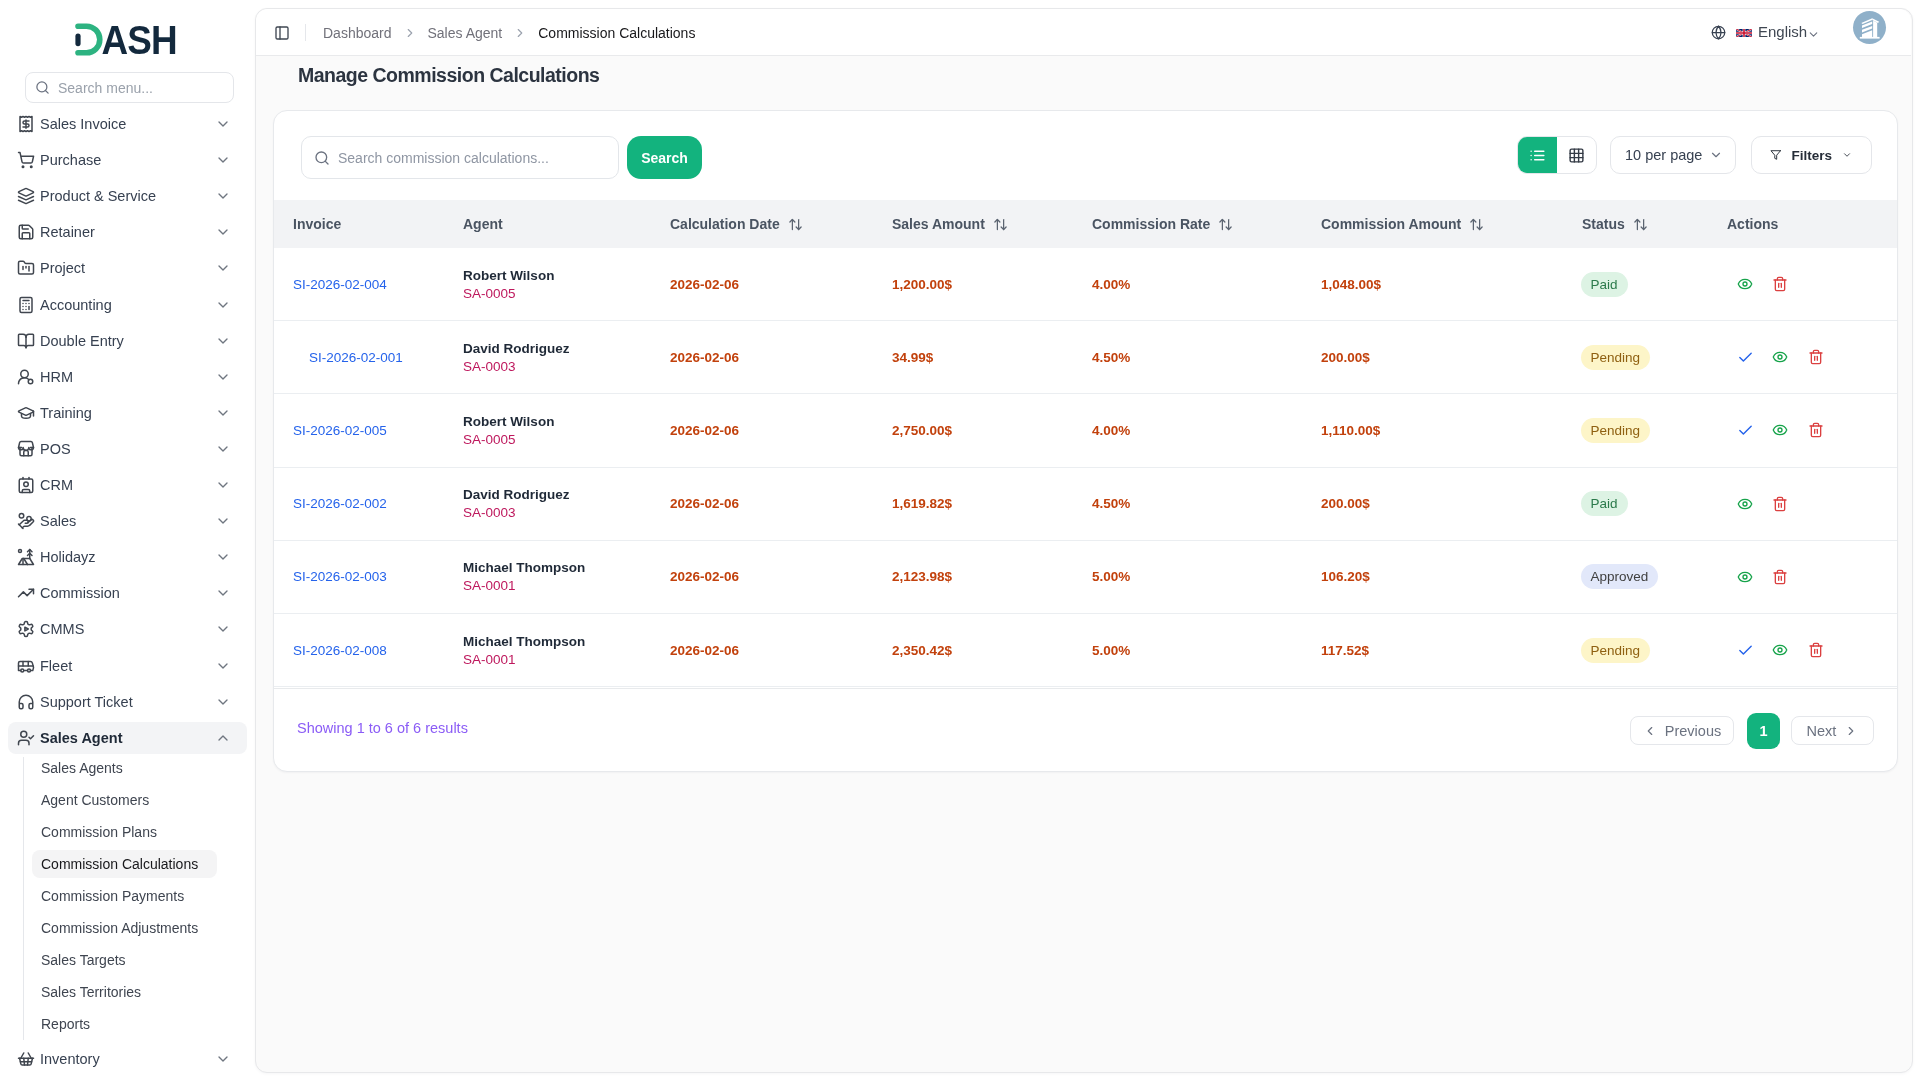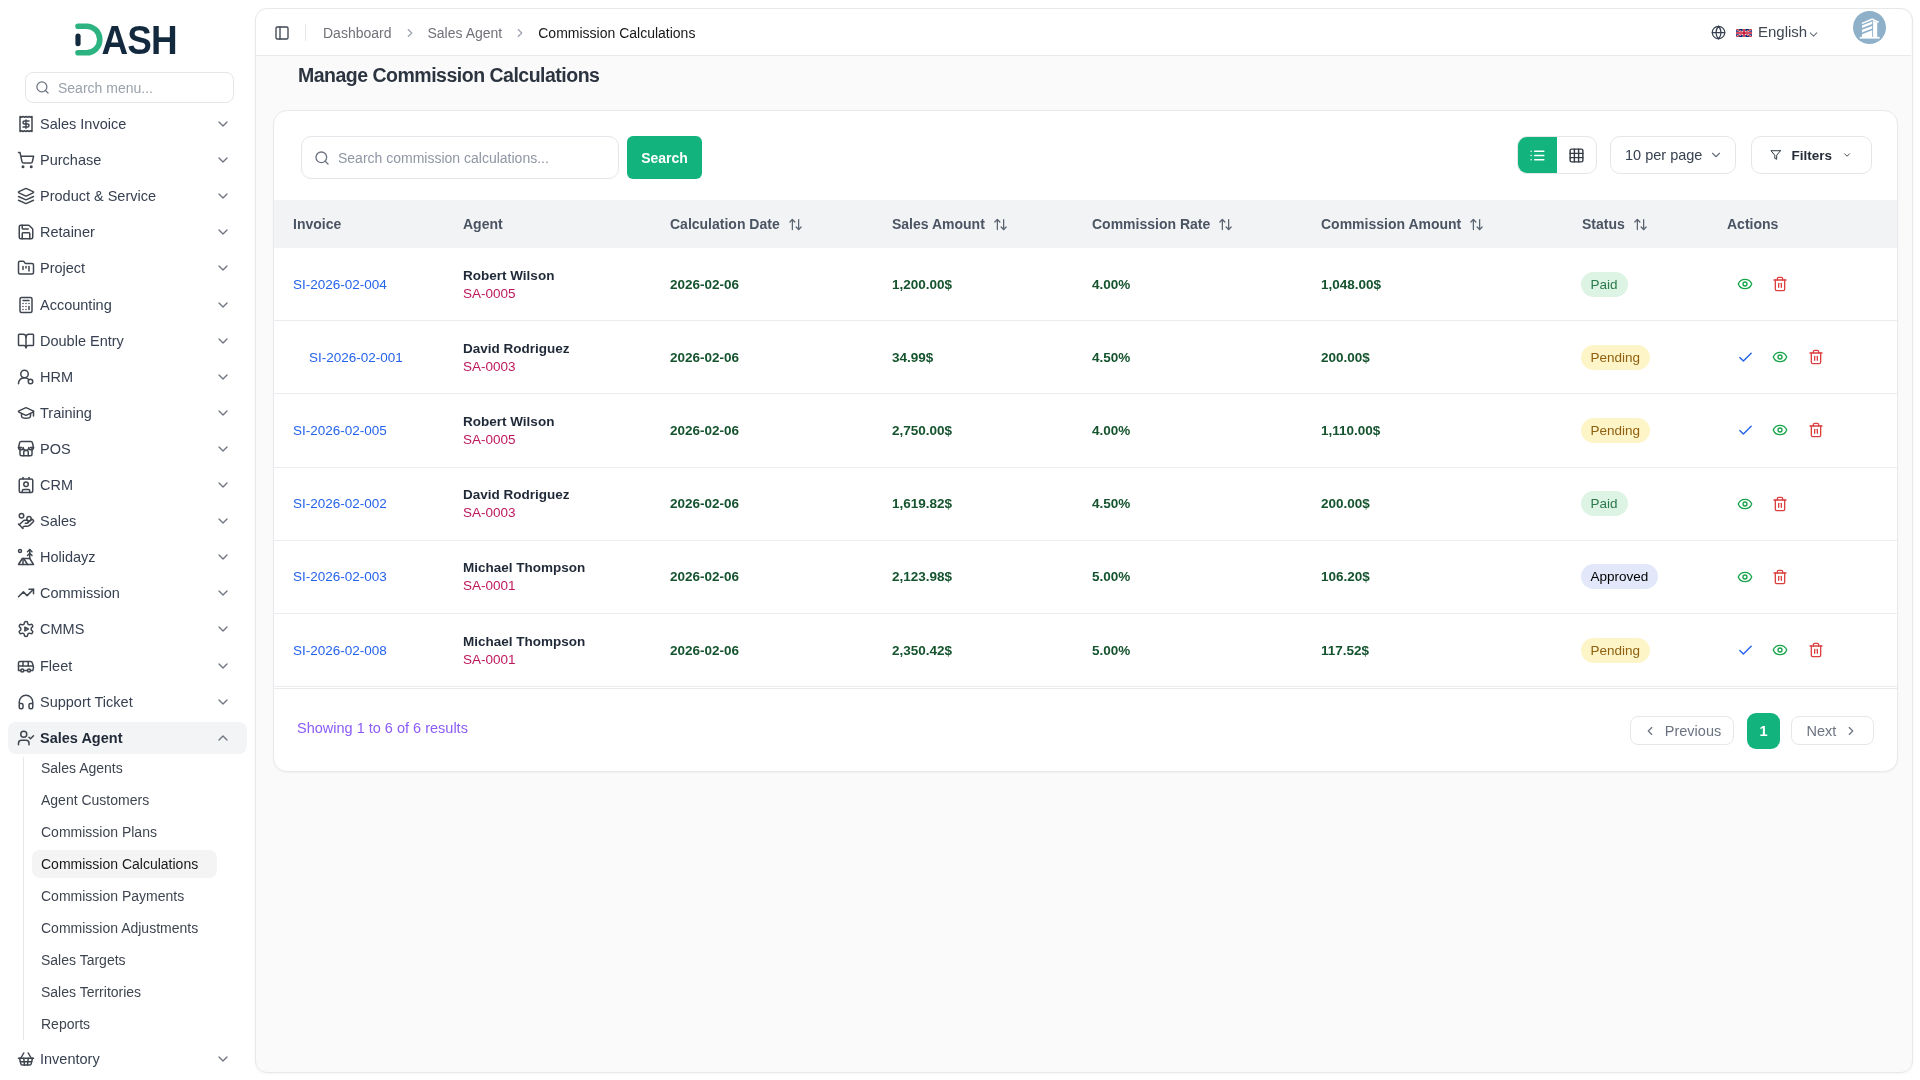--- a/index.html
+++ b/index.html
@@ -41,21 +41,21 @@
 
 
 #card { position:absolute; left:17px; top:101px; width:1625px; height:662px;
   background:#fff; border:1px solid #e7e9ec; border-radius:14px;
   box-shadow:0 1px 2px rgba(16,24,40,.04); }
 #srch { position:absolute; left:27px; top:25px; width:318px; height:43px;
   border:1px solid #e3e6ea; border-radius:10px; display:flex; align-items:center;
   color:#8f96a3; font-size:14px; padding-left:12px; background:#fff; }
 #srch span { margin-left:8px; }
 #btn-search { position:absolute; left:353px; top:25px; width:75px; height:43px;
-  background:#13b37e; border-radius:6px; color:#fff; font-weight:bold; font-size:14px;
+  background:#13b37e; border-radius:14px; color:#fff; font-weight:bold; font-size:14px;
   display:flex; align-items:center; justify-content:center; }
 #toggle { position:absolute; left:1243px; top:25px; width:80px; height:38px;
   border:1px solid #e4e6ea; border-radius:10px; display:flex; overflow:hidden; background:#fff; }
 #toggle .t1 { width:40px; height:100%; background:#13b37e; display:flex; align-items:center; justify-content:center; color:#fff; }
 #toggle .t2 { width:40px; height:100%; display:flex; align-items:center; justify-content:center; color:#333a45; }
 #perpage { position:absolute; left:1336px; top:25px; width:126px; height:38px;
   border:1px solid #e4e6ea; border-radius:10px; display:flex; align-items:center;
   font-size:14.5px; color:#374151; padding:0 12px 0 14px; background:#fff; }
 #perpage span { flex:1; }
 #perpage svg { color:#6b7280; }
@@ -67,26 +67,26 @@
 
 #thead { position:absolute; left:0; top:89px; width:1623px; height:48px; background:#f2f3f5;
   font-size:14px; font-weight:bold; color:#4a5462; }
 #thead .th { position:absolute; top:0; height:48px; display:flex; align-items:center; }
 .sorti { margin-left:8px; color:#5b6471; }
 .trow { position:absolute; left:0; width:1623px; height:73.2px; border-bottom:1px solid #ebeef1; font-size:13.5px; }
 .trow .cell { position:absolute; top:0; height:100%; display:flex; align-items:center; }
 .inv { color:#2563eb; }
 .agent-name { font-weight:bold; color:#1f2937; font-size:13.5px; }
 .agent-code { color:#be185d; font-size:13.5px; margin-top:3px; }
-.bcell { font-weight:bold; color:#14532d; }
+.bcell { font-weight:bold; color:#c2410c; }
 .pill { display:inline-flex; align-items:center; height:25px; border-radius:13px;
   padding:0 10px; font-size:13.5px; }
 .pill.paid { background:#ddf3e4; color:#2b7a4b; }
 .pill.pending { background:#fdf5c8; color:#8f6011; }
-.pill.approved { background:#e2e8fa; color:#000000; }
+.pill.approved { background:#e2e8fa; color:#404040; }
 .aicon { position:absolute; top:50%; margin-top:-8px; width:16px; height:16px; }
 .ic-check { color:#2563eb; }
 .ic-eye { color:#16a34a; }
 .ic-trash { color:#db4040; }
 
 
 #tfoot { position:absolute; left:0; top:577px; width:1623px; height:84px;
   border-top:1px solid #e8eaec; }
 #showing { position:absolute; left:23px; top:31px; font-size:14.5px; color:#8b5cf6; }
 .pgbtn { position:absolute; border:1px solid #e5e7eb; border-radius:8px; background:#fff;

